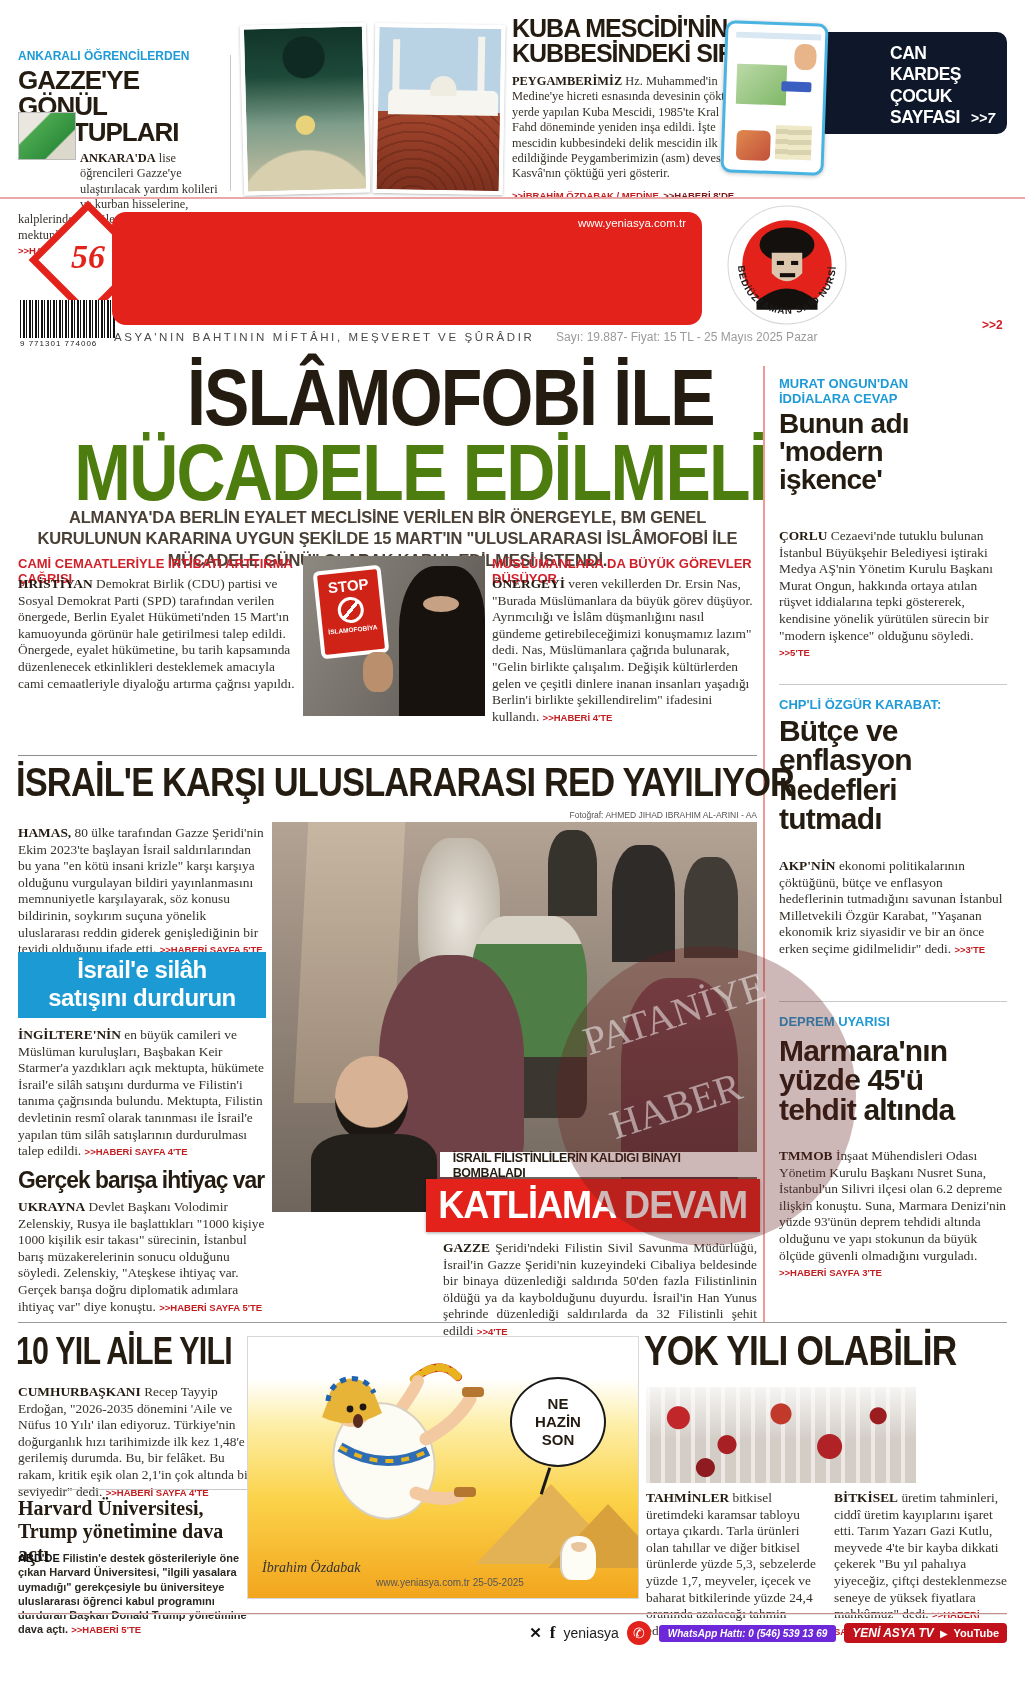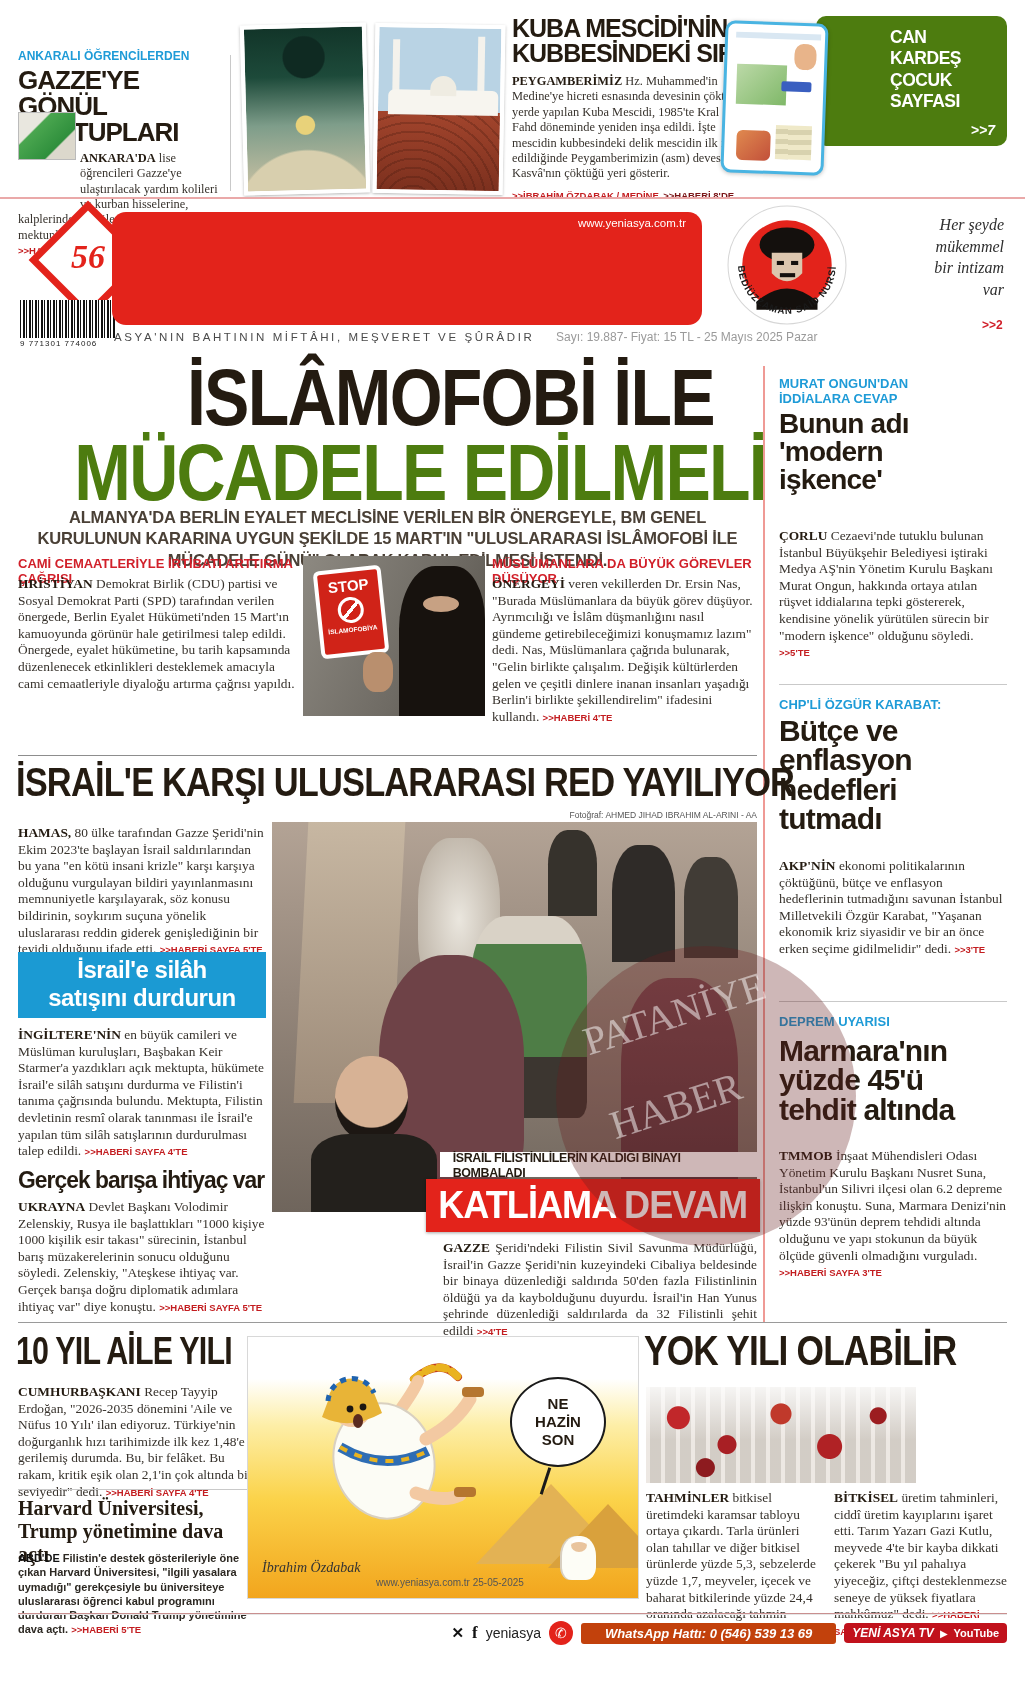--- a/index.html
+++ b/index.html
@@ -63,21 +63,21 @@
     <div class="bodytxt smallbody" style="margin-top:8px">
       <span class="lead">PEYGAMBERİMİZ</span>
       <span>Hz. Muhammed'in Medine'ye hicreti esnasında devesinin çöktüğü yerde yapılan Kuba Mescidi, 1985'te Kral Fahd döneminde yeniden inşa edildi. İşte mescidin kubbesindeki delik mescidin ilk inşa edildiğinde Peygamberimizin (asm) devesi Kasvâ'nın çöktüğü yeri gösterir.</span>
     </div>
     <div style="margin-top:3px">
       <span class="ref" style="color:#c31d20">&gt;&gt;İBRAHİM ÖZDABAK / MEDİNE</span>
       <span class="ref" style="color:#7a1416">&gt;&gt;HABERİ 8'DE</span>
     </div>
   </div>
 
-  <div class="abs" style="left:816px;top:16px;width:191px;height:130px;background:#4d7c0f;border-radius:10px">
+  <div class="abs" style="left:816px;top:32px;width:191px;height:102px;background:#0f172a;border-radius:10px">
     <div class="preline" style="position:absolute;left:74px;top:10px;color:#fff;font-weight:700;font-size:19px;line-height:1.12;letter-spacing:-0.5px;transform:scaleX(.92);transform-origin:left">CAN
 KARDEŞ
 ÇOCUK
 SAYFASI</div>
     <div style="position:absolute;right:12px;bottom:8px;color:#fff;font-weight:700;font-style:italic;font-size:14px">&gt;&gt;7</div>
   </div>
   <div class="abs" style="left:723px;top:22px;width:103px;height:152px;background:#fff;border:3px solid #49b4e2;border-radius:10px;transform:rotate(2deg);box-shadow:0 1px 4px rgba(0,0,0,.25);overflow:hidden">
     <div style="position:absolute;left:8px;top:8px;width:85px;height:6px;background:#d9e7f2"></div>
     <div style="position:absolute;right:8px;top:18px;width:22px;height:26px;background:#e8b48a;border-radius:40%"></div>
     <div style="position:absolute;left:10px;top:40px;width:50px;height:40px;background:linear-gradient(135deg,#bcd9a8,#7fb868)"></div>
@@ -107,24 +107,20 @@
     <path d="M45 48 h30 v20 q-15 16 -30 0 z" fill="#dcc6ae"></path>
     <rect x="50" y="56" width="7" height="4" fill="#14100d"></rect>
     <rect x="64" y="56" width="7" height="4" fill="#14100d"></rect>
     <rect x="53" y="68" width="15" height="4" fill="#14100d"></rect>
     <path d="M30 96 q30 -26 60 0 l0 8 l-60 0 z" fill="#14100d"></path>
     <path id="badgearc" d="M 12 60 A 48 48 0 0 0 108 60" fill="none"></path>
     <text font-size="9.5" fill="#1a1a1a" font-family="Liberation Sans, sans-serif" font-weight="bold" letter-spacing="1">
       <textPath href="#badgearc" startOffset="50%" text-anchor="middle">BEDİÜZZAMAN SAİD NURSİ</textPath>
     </text>
   </svg>
-  <div class="abs serif preline" style="left:852px;top:214px;width:152px;text-align:right;font-style:italic;font-size:16px;line-height:1.35;color:#2e2e2e">Her şeyde
-mükemmel
-bir intizam
-var</div>
   <div class="abs" style="left:982px;top:318px;font-size:12px;font-weight:700;color:#d1202a">&gt;&gt;2</div>
 
   <div class="abs" style="left:18px;top:360px;width:739px;text-align:right">
     <div style="font-size:79px;font-weight:700;line-height:.95;color:#241b11"><span class="cond-c">İSLÂMOFOBİ İLE</span></div>
     <div style="font-size:79px;font-weight:700;line-height:.95;color:#4d7c0f"><span class="cond-c">MÜCADELE EDİLMELİ</span></div>
   </div>
   <div class="abs" style="left:36px;top:507px;width:703px;text-align:center;font-weight:700;font-size:16.5px;line-height:1.3;color:#4a4036;letter-spacing:-0.2px">ALMANYA'DA BERLİN EYALET MECLİSİNE VERİLEN BİR ÖNERGEYLE, BM GENEL KURULUNUN KARARINA UYGUN ŞEKİLDE 15 MART'IN "ULUSLARARASI İSLÂMOFOBİ İLE MÜCADELE GÜNÜ" OLARAK KABUL EDİLMESİ İSTENDİ.</div>
 
   <div class="abs kick-red" style="left:18px;top:556px;width:280px">CAMİ CEMAATLERİYLE İRTİBATI ARTTIRMA ÇAĞRISI</div>
   <div class="abs bodytxt" style="left:18px;top:576px;width:278px">
@@ -303,21 +299,21 @@
     <span>üretim tahminleri, ciddî üretim kayıplarını işaret etti. Tarım Yazarı Gazi Kutlu, meyvede 4'te bir kayba dikkati çekerek "Bu yıl pahalıya yiyeceğiz, çiftçi desteklenmezse seneye de yüksek fiyatlara mahkûmuz" dedi.</span>
     <span class="ref">&gt;&gt;HABERİ SAYFA 4'TE</span>
   </div>
 
   <div class="abs" style="left:18px;top:1613px;width:989px;height:2px;background:linear-gradient(#c98f8f,#c98f8f) top/100% 1px no-repeat,#e6e6e6"></div>
   <div class="abs" style="right:18px;top:1620px;display:flex;align-items:center;gap:8px;height:26px">
     <span style="font-weight:700;font-size:15px;color:#111">✕</span>
     <span class="serif" style="font-weight:700;font-size:17px;color:#111">f</span>
     <span style="font-size:14px;color:#222">yeniasya</span>
     <span style="width:24px;height:24px;border-radius:50%;background:#e3231b;color:#fff;display:flex;align-items:center;justify-content:center;font-size:14px">✆</span>
-    <span style="background:#c2410c;color:#fff;font-weight:700;font-style:italic;font-size:13px;padding:3px 24px;border-radius:3px">WhatsApp Hattı: 0 (546) 539 13 69</span>
+    <span style="background:#6d28d9;color:#fff;font-weight:700;font-style:italic;font-size:10px;padding:3px 9px;border-radius:3px">WhatsApp Hattı: 0 (546) 539 13 69</span>
     <span style="background:#c1121c;border-radius:4px;padding:3px 8px;display:flex;align-items:center;gap:6px">
       <span style="color:#fff;font-weight:700;font-style:italic;font-size:12px">YENİ ASYA TV</span>
       <span style="color:#fff;font-size:10px">▶</span>
       <span style="color:#fff;font-weight:700;font-size:11px">YouTube</span>
     </span>
   </div>
 
 </div>
 
 </body></html>

